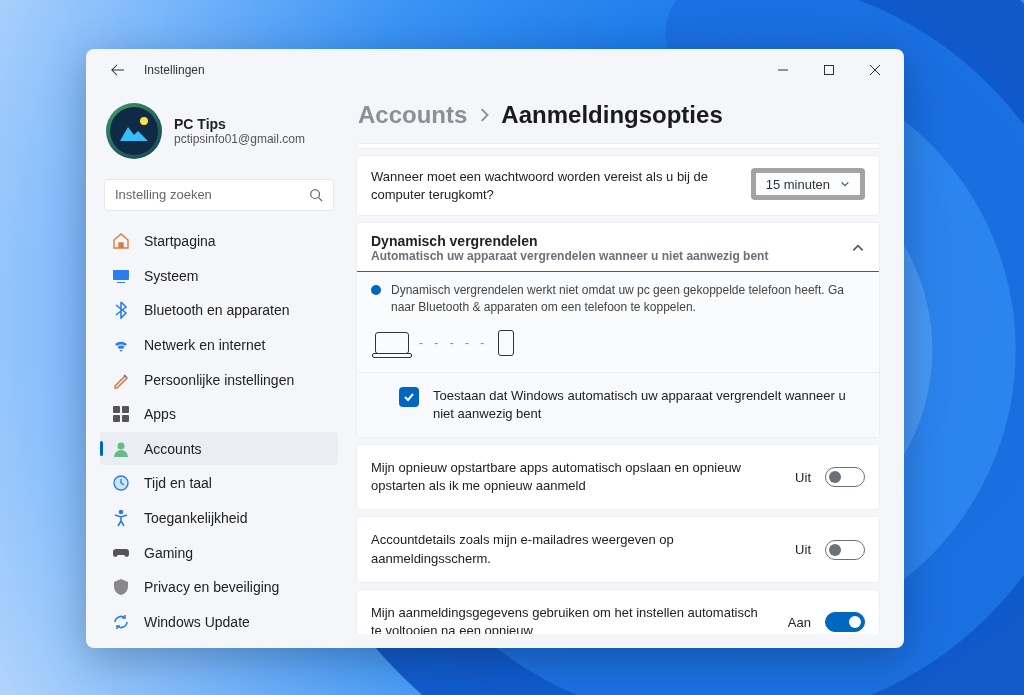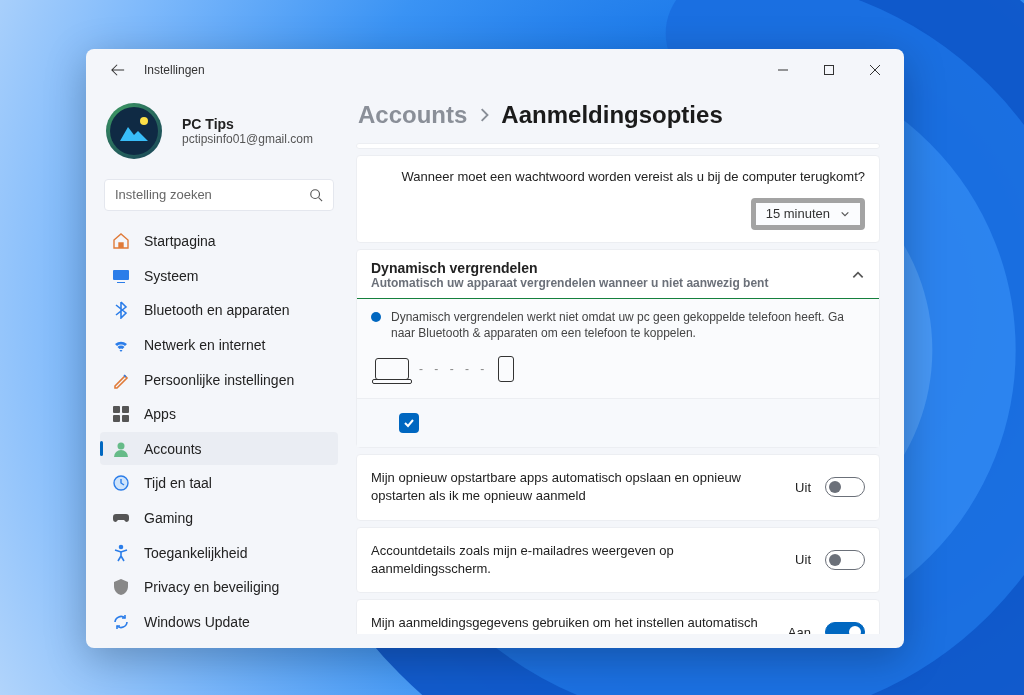--- a/index.html
+++ b/index.html
@@ -21,21 +21,21 @@
     height: 42px; display: flex; align-items: center; padding: 0 6px 0 18px; flex-shrink: 0;
   }
   .back-btn { width: 28px; height:28px; display:flex; align-items:center; justify-content:center; border-radius:4px; color:#333;}
   .title { font-size: 12px; color:#333; margin-left: 12px; }
   .win-controls { margin-left:auto; display:flex; }
   .win-btn { width:46px; height:32px; display:flex; align-items:center; justify-content:center; color:#333;}
   .win-btn svg { width:10px; height:10px;}
   .body { flex:1; display:flex; min-height:0;}
   
   .sidebar { width: 260px; padding: 6px 4px 10px 14px; display:flex; flex-direction:column; flex-shrink:0; overflow:hidden; }
-  .profile { display:flex; align-items:center; gap:20px; padding: 6px 6px 16px 6px;}
+  .profile { display:flex; align-items:center; gap:12px; padding: 6px 6px 16px 6px;}
   .avatar { width:56px; height:56px; border-radius:50%; background: radial-gradient(circle at 35% 30%, #4a6, #135); display:flex; align-items:center; justify-content:center; overflow:hidden;}
   .avatar svg{ width:48px; height:48px;}
   .profile-name { font-size:14px; font-weight:600; color:#222;}
   .profile-email { font-size:12px; color:#555;}
   .search { margin: 4px 8px 14px 4px; height:34px; background:#fff; border:1px solid #e4e7ee; border-radius:4px; display:flex; align-items:center; padding:0 10px; }
   .search input { border:0; outline:0; flex:1; font-size:13px; background:transparent; color:#333;}
   .search input::placeholder{ color:#666;}
   .nav { display:flex; flex-direction:column; gap:2px; overflow-y:auto; padding-right:4px;}
   .nav-item { display:flex; align-items:center; gap:14px; height:35px; padding:0 10px 0 12px; border-radius:4px; position:relative; color:#222; font-size:14px;}
   .nav-item.active{ background:#eaedf3;}
@@ -47,21 +47,21 @@
   .breadcrumb { display:flex; align-items:center; gap:10px; padding: 4px 0 14px 2px;}
   .crumb-parent { font-size:24px; font-weight:600; color:#8a8f98;}
   .crumb-sep { color:#8a8f98; }
   .crumb-current { font-size:24px; font-weight:600; color:#1b1b1b;}
   .content { flex:1; overflow-y:auto; display:flex; flex-direction:column; gap:6px; padding-right:2px;}
   .card { background:#fff; border:1px solid #eceef2; border-radius:4px; }
   .card.cutoff {
     height:22px; display:flex; align-items:flex-end; padding:0 14px 4px; color:#9aa1ab;
     font-size:12px; clip-path: inset(0 0 0 0); overflow:hidden;
   }
-  .row-card { display:flex; align-items:flex-end; padding:12px 14px; gap:12px;flex-direction:column;}
+  .row-card { display:flex; align-items:flex-start; padding:12px 14px; gap:12px;}
   .row-text { flex:1; font-size:13px; color:#222; line-height:1.35;}
   .row-sub { font-size:12px; color:#6b7079;}
   .select { height:32px; min-width:110px; border:5px solid #a3a3a3; border-radius:4px; background:#fbfcfe; display:flex; align-items:center; padding:0 10px; gap:10px; font-size:13px; color:#333;}
   .select svg{ width:10px; height:10px;}
   .section-head { display:flex; align-items:center; padding:10px 14px 8px; gap:10px;}
   .section-head .titles{ flex:1;font-weight:bold;}
   .section-head .main-t{ font-size:14px; color:#222;}
   .chev { width:14px; height:14px; color:#555;}
   .info-panel { border-top:1px solid #15803d; padding:10px 14px 12px; background:#fafbfd;}
   .info-row { display:flex; gap:10px; font-size:12px; color:#444; line-height:1.4;}
@@ -219,34 +219,34 @@
             <span class="nav-icon">
               <svg viewBox="0 0 18 18" fill="none" stroke="#2b7de9" stroke-width="1.4">
                 <circle cx="9" cy="9" r="7" fill="#cfe4fb"></circle>
                 <path d="M9 5v4l3 2"></path>
               </svg>
             </span>
             <span>Tijd en taal</span>
           </div>
           <div class="nav-item">
             <span class="nav-icon">
-              <svg viewBox="0 0 18 18" fill="#555">
-                <path d="M4 5h10a3 3 0 013 3v2a3 3 0 01-3 3l-2-2H6l-2 2a3 3 0 01-3-3V8a3 3 0 013-3z"></path>
-              </svg>
-            </span>
-            <span>Gaming</span>
-          </div>
-          <div class="nav-item">
-            <span class="nav-icon">
               <svg viewBox="0 0 18 18" fill="none" stroke="#2b7de9" stroke-width="1.6">
                 <circle cx="9" cy="3" r="1.5" fill="#2b7de9"></circle>
                 <path d="M3 6l6 2 6-2M9 8v4m0 0l-3 5m3-5l3 5"></path>
               </svg>
             </span>
             <span>Toegankelijkheid</span>
+          </div>
+          <div class="nav-item">
+            <span class="nav-icon">
+              <svg viewBox="0 0 18 18" fill="#555">
+                <path d="M4 5h10a3 3 0 013 3v2a3 3 0 01-3 3l-2-2H6l-2 2a3 3 0 01-3-3V8a3 3 0 013-3z"></path>
+              </svg>
+            </span>
+            <span>Gaming</span>
           </div>
           <div class="nav-item">
             <span class="nav-icon">
               <svg viewBox="0 0 18 18" fill="#888">
                 <path d="M9 1l7 3v4c0 5-3 8-7 9-4-1-7-4-7-9V4z"></path>
               </svg>
             </span>
             <span>Privacy en beveiliging</span>
           </div>
           <div class="nav-item">
@@ -306,20 +306,21 @@
               <div class="dashes">- - - - -</div>
               <div class="phone"></div>
             </div>
           </div>
           <div class="check-panel">
             <div class="checkbox">
               <svg viewBox="0 0 12 12" fill="none" stroke="currentColor" stroke-width="2">
                   <path d="M2 6l3 3 5-6"></path>
                 </svg>
             </div>
+            <div class="check-label">Toestaan dat Windows automatisch uw apparaat vergrendelt wanneer u niet aanwezig bent</div>
           </div>
         </div>
 
         <div class="card toggle-card">
           <div class="lbl">Mijn opnieuw opstartbare apps automatisch opslaan en opnieuw opstarten als ik me opnieuw aanmeld</div>
           <div class="state">Uit</div>
           <div class="toggle">
               <div class="knob"></div>
             </div>
         </div>

